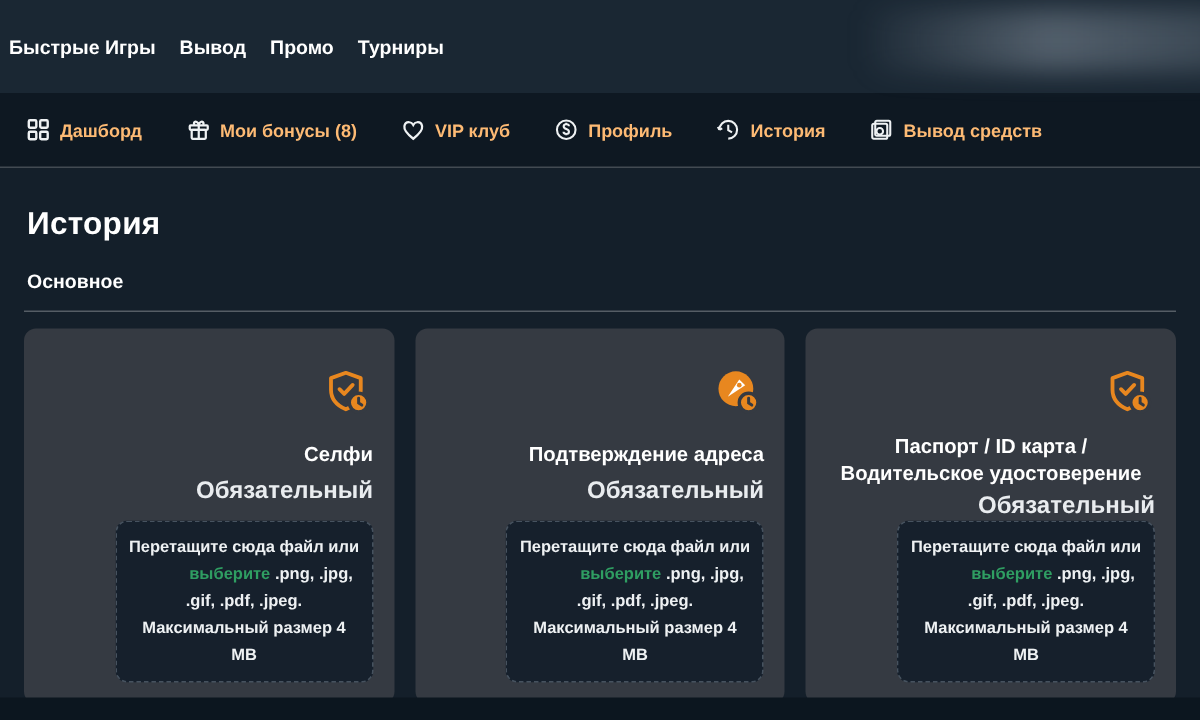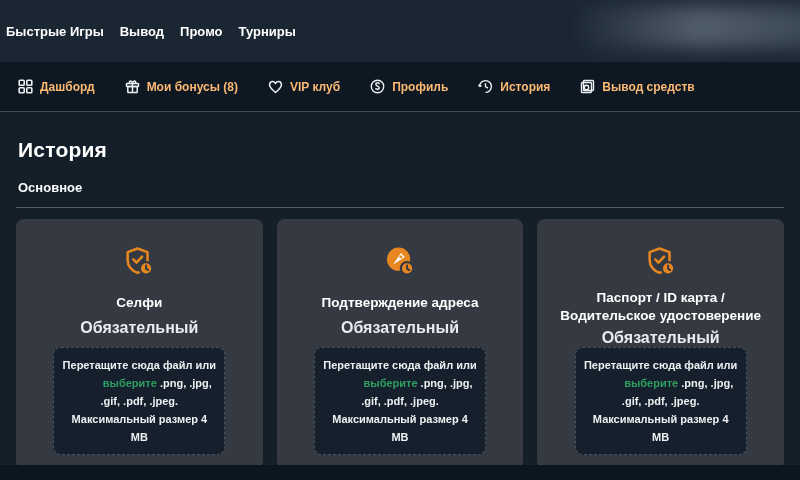--- a/index.html
+++ b/index.html
@@ -105,21 +105,21 @@
     margin-top:11px;
   }
   .card {
     width:282px;
     height:250px;
     background:#353a42;
     border-radius:8px;
     padding:26px 14px 14px 14px;
     display:flex;
     flex-direction:column;
-    align-items:center;
+    align-items:flex-end;
   }
   .card-icon { height:40px; display:flex; align-items:flex-start; }
   .card-title {
     margin-top:9px;
     font-size:13.5px;
     font-weight:bold;
     color:#ffffff;
     text-align:center;
     line-height:1.35;
     max-width:220px;

